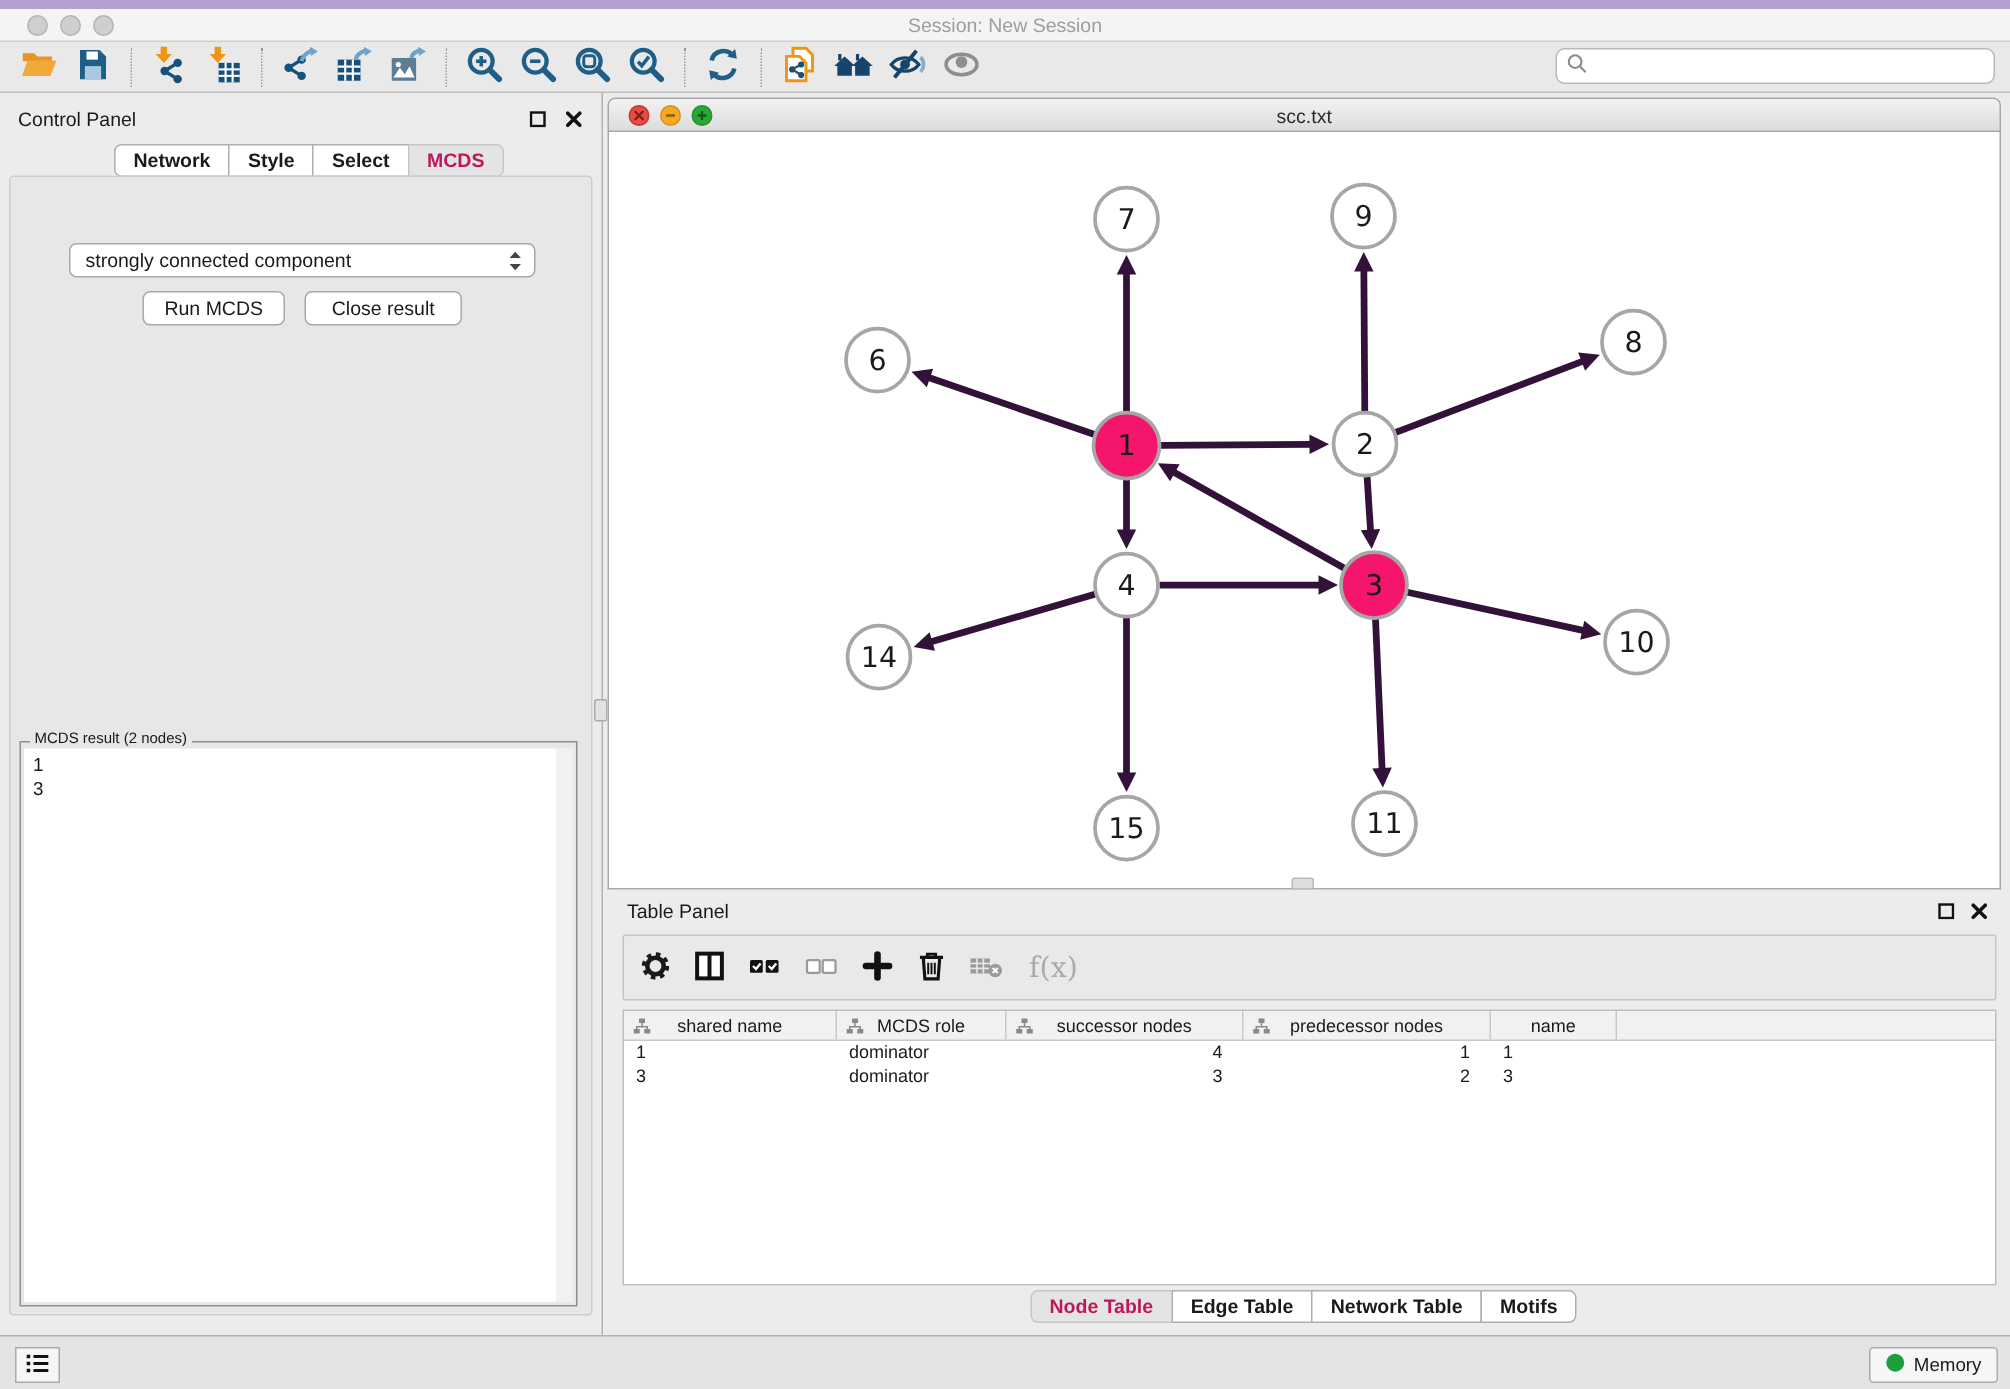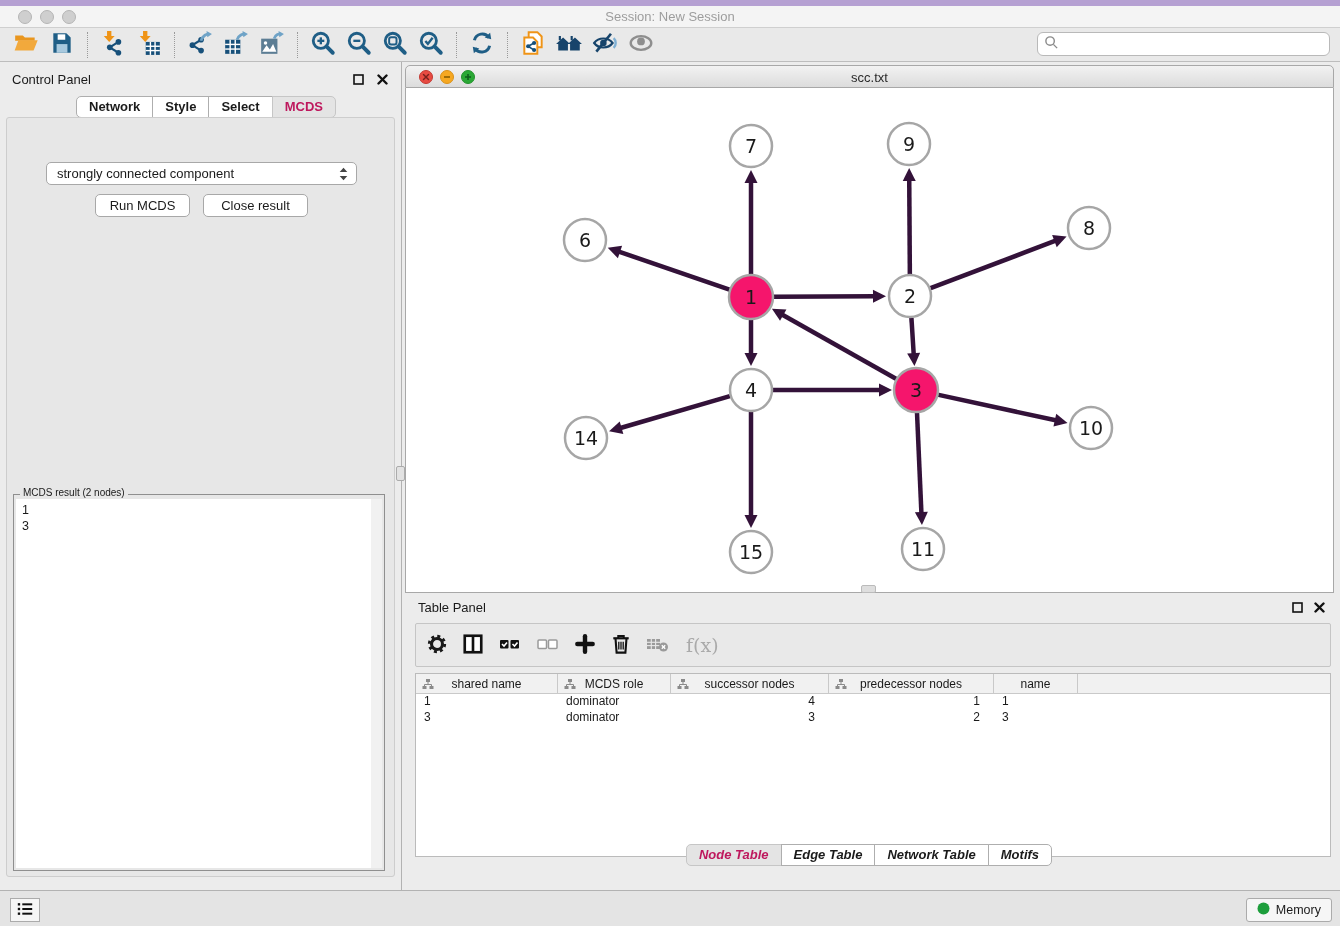--- a/index.html
+++ b/index.html
@@ -83,21 +83,21 @@
   #tp-tablebox { position:absolute; left:10px; top:78px; width:916px; height:184px;
     background:#fff; border:1px solid #bbb; }
   #tp-headrow { display:flex; height:20px; background:#f1f1f1; border-bottom:1px solid #c9c9c9; }
   .th { position:relative; display:flex; align-items:center; justify-content:center;
     font-size:12px; border-right:1px solid #c9c9c9; }
   .th .tree { position:absolute; left:6px; top:4px; }
   .tr { display:flex; height:16px; font-size:12px; }
   .td { overflow:hidden; white-space:nowrap; }
   .al { text-align:left; padding-left:8px; }
   .ar { text-align:right; padding-right:14px; }
-  .tp-tabs { position:absolute; left:0; right:0; bottom:24px; display:flex; justify-content:center;font-style:italic; }
+  .tp-tabs { position:absolute; left:0; right:0; bottom:8px; display:flex; justify-content:center; }
 
   
   #statusbar { left:0; top:890px; width:1340px; height:36px; background:#e4e4e4; border-top:1px solid #b2b2b2; }
   #list-btn { position:absolute; left:10px; top:7px; width:30px; height:24px; background:#f6f6f6;
     border:1px solid #ababab; display:flex; align-items:center; justify-content:center; }
   #memory-btn { position:absolute; right:8px; top:7px; height:24px; background:#f6f6f6;
     border:1px solid #ababab; border-radius:3px; display:flex; align-items:center;
     padding:0 10px; gap:6px; font-size:12.5px; }
 </style>
 </head>

